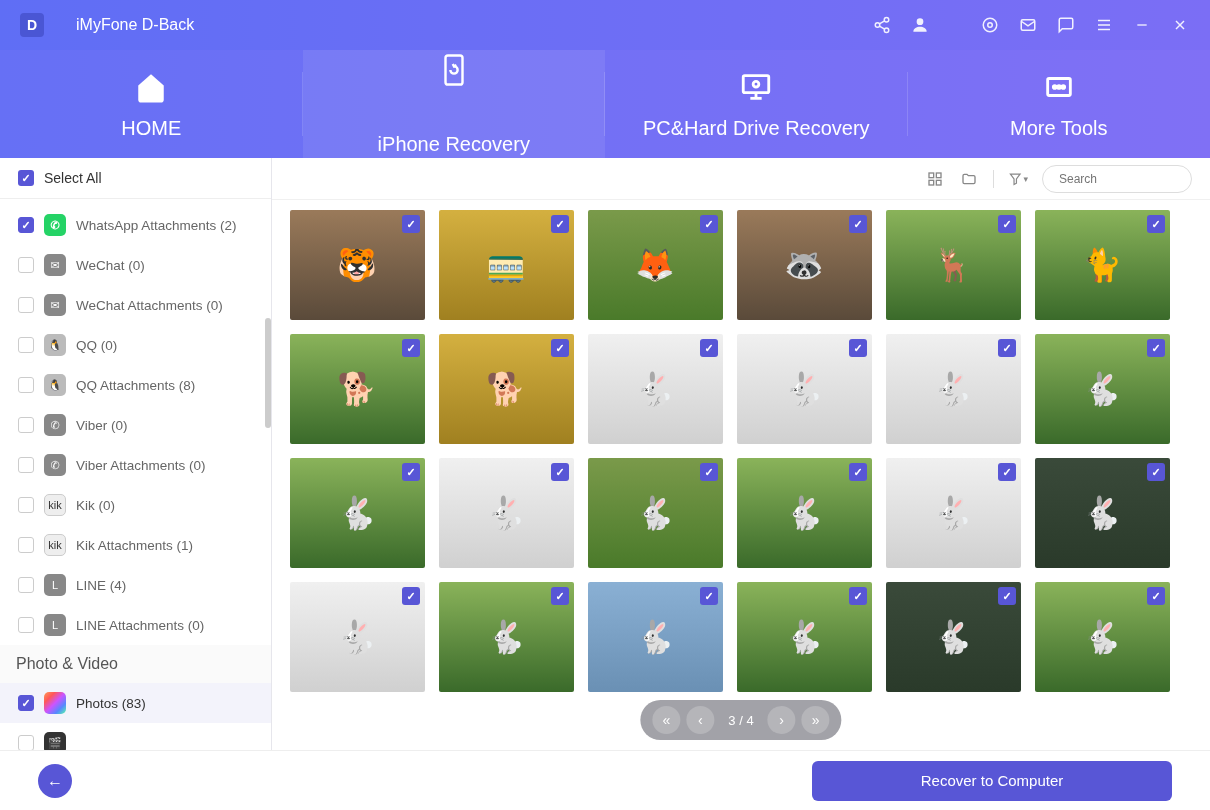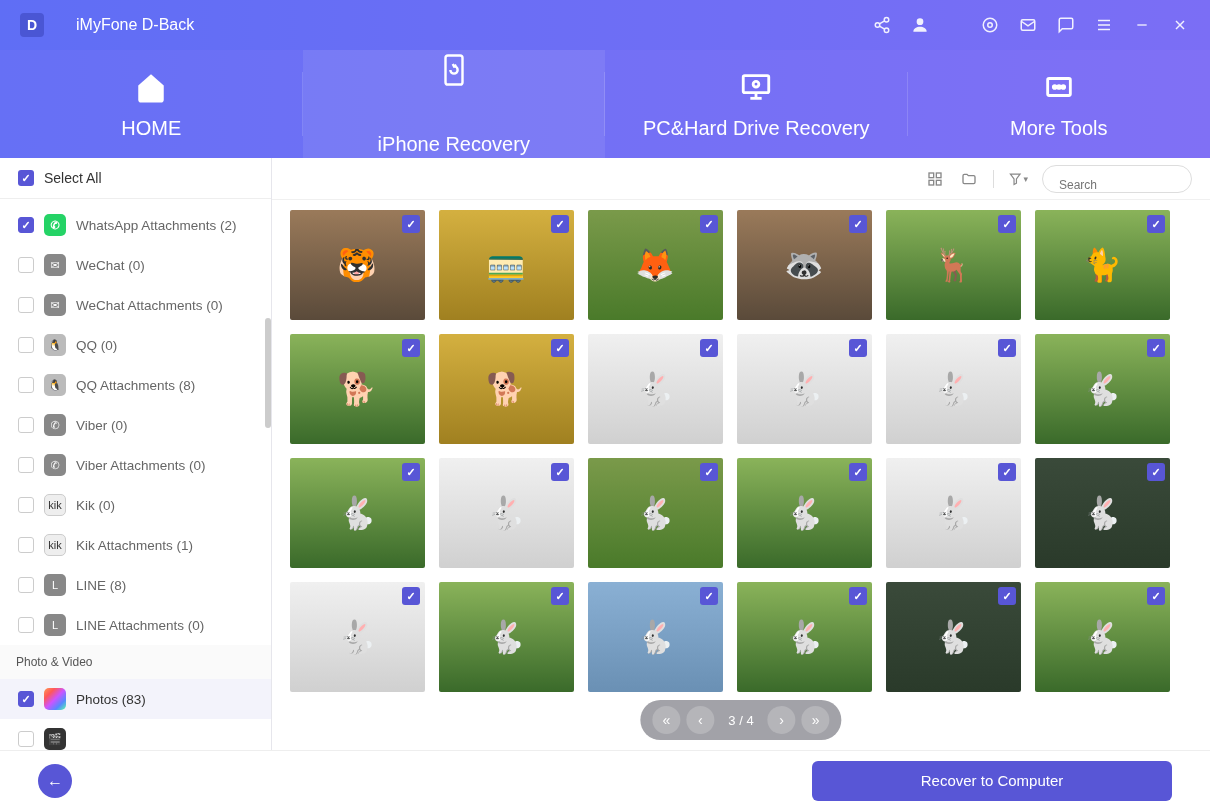--- a/index.html
+++ b/index.html
@@ -22,28 +22,28 @@
 
 .sidebar { width: 272px; border-right: 1px solid #e6e6ec; background: #fff; display: flex; flex-direction: column; position: relative; }
 .sidebar .selectall { padding: 12px 18px; border-bottom: 1px solid #eee; display: flex; align-items: center; gap: 10px; font-size: 14px; color: #333; }
 .sidebar .list { flex: 1; overflow-y: auto; padding-top: 6px; }
 .sidebar .item { display: flex; align-items: center; gap: 10px; padding: 9px 18px; font-size: 13.5px; color: #666; cursor: pointer; }
 .sidebar .item.selected { background: #f3f3fb; color: #333; }
 .sidebar .item .cb { width: 16px; height: 16px; border: 1.5px solid #ccc; border-radius: 3px; flex-shrink: 0; }
 .sidebar .item .cb.checked { background: #5856d6; border-color: #5856d6; display: flex; align-items: center; justify-content: center; }
 .sidebar .item .cb.checked::before { content: '✓'; color: #fff; font-size: 11px; font-weight: bold; }
 .sidebar .item .appicon { width: 22px; height: 22px; border-radius: 5px; flex-shrink: 0; display: flex; align-items: center; justify-content: center; font-size: 11px; }
-.sidebar .section-header { padding: 10px 16px; font-size: 12px; color: #555; background: #fafafa; }
+.sidebar .section-header { padding: 10px 16px; font-size: 16px; color: #555; background: #fafafa; }
 .sidebar .scrollthumb { position: absolute; right: 0; top: 160px; width: 6px; height: 110px; background: #ccc; border-radius: 3px; }
 
 .main { flex: 1; display: flex; flex-direction: column; background: #fff; }
 .toolbar { height: 42px; display: flex; align-items: center; justify-content: flex-end; gap: 14px; padding: 0 18px; border-bottom: 1px solid #f0f0f0; }
 .toolbar .tbicon { width: 20px; height: 20px; display: flex; align-items: center; justify-content: center; color: #888; cursor: pointer; }
 .toolbar .divider { width: 1px; height: 18px; background: #ddd; }
-.toolbar .search { width: 150px; height: 28px; border: 1px solid #ddd; border-radius: 14px; display: flex; align-items: flex-end; padding: 0 10px; gap: 6px; }
+.toolbar .search { width: 150px; height: 28px; border: 1px solid #ddd; border-radius: 14px; display: flex; align-items: center; padding: 0 10px; gap: 6px; }
 .toolbar .search input { border: none; outline: none; flex: 1; font-size: 12px; color: #999; background: transparent; }
 
 .grid { flex: 1; overflow-y: auto; padding: 10px 18px; position: relative; }
 .gridrow { display: flex; gap: 14px; margin-bottom: 14px; }
 .thumb { width: 135px; height: 110px; background: #d8d8d8; position: relative; border-radius: 2px; overflow: hidden; cursor: pointer; flex-shrink: 0; }
 .thumb .check { position: absolute; top: 5px; right: 5px; width: 18px; height: 18px; background: #5856d6; border-radius: 3px; display: flex; align-items: center; justify-content: center; }
 .thumb .check::before { content: '✓'; color: #fff; font-size: 11px; font-weight: bold; }
 .thumb .img { width: 100%; height: 100%; display: flex; align-items: center; justify-content: center; font-size: 32px; }
 
 .pager { position: absolute; bottom: 10px; left: 50%; transform: translateX(-50%); display: flex; align-items: center; gap: 6px; background: rgba(100,100,110,0.6); border-radius: 20px; padding: 6px 12px; color: #fff; font-size: 13px; }
@@ -226,21 +226,21 @@
     <span>Kik (0)</span>
         </div>
         <div class="item">
           <div class="cb "></div>
     <div class="appicon kik-ic">kik</div>
     <span>Kik Attachments (1)</span>
         </div>
         <div class="item">
           <div class="cb "></div>
     <div class="appicon line-ic">L</div>
-    <span>LINE (8)</span>
+    <span>LINE (4)</span>
         </div>
         <div class="item">
           <div class="cb "></div>
     <div class="appicon line-ic">L</div>
     <span>LINE Attachments (0)</span>
         </div>
         <div class="section-header">Photo &amp; Video</div>
         <div class="item selected">
           <div class="cb checked"></div>
     <div class="appicon photos-ic"></div>

